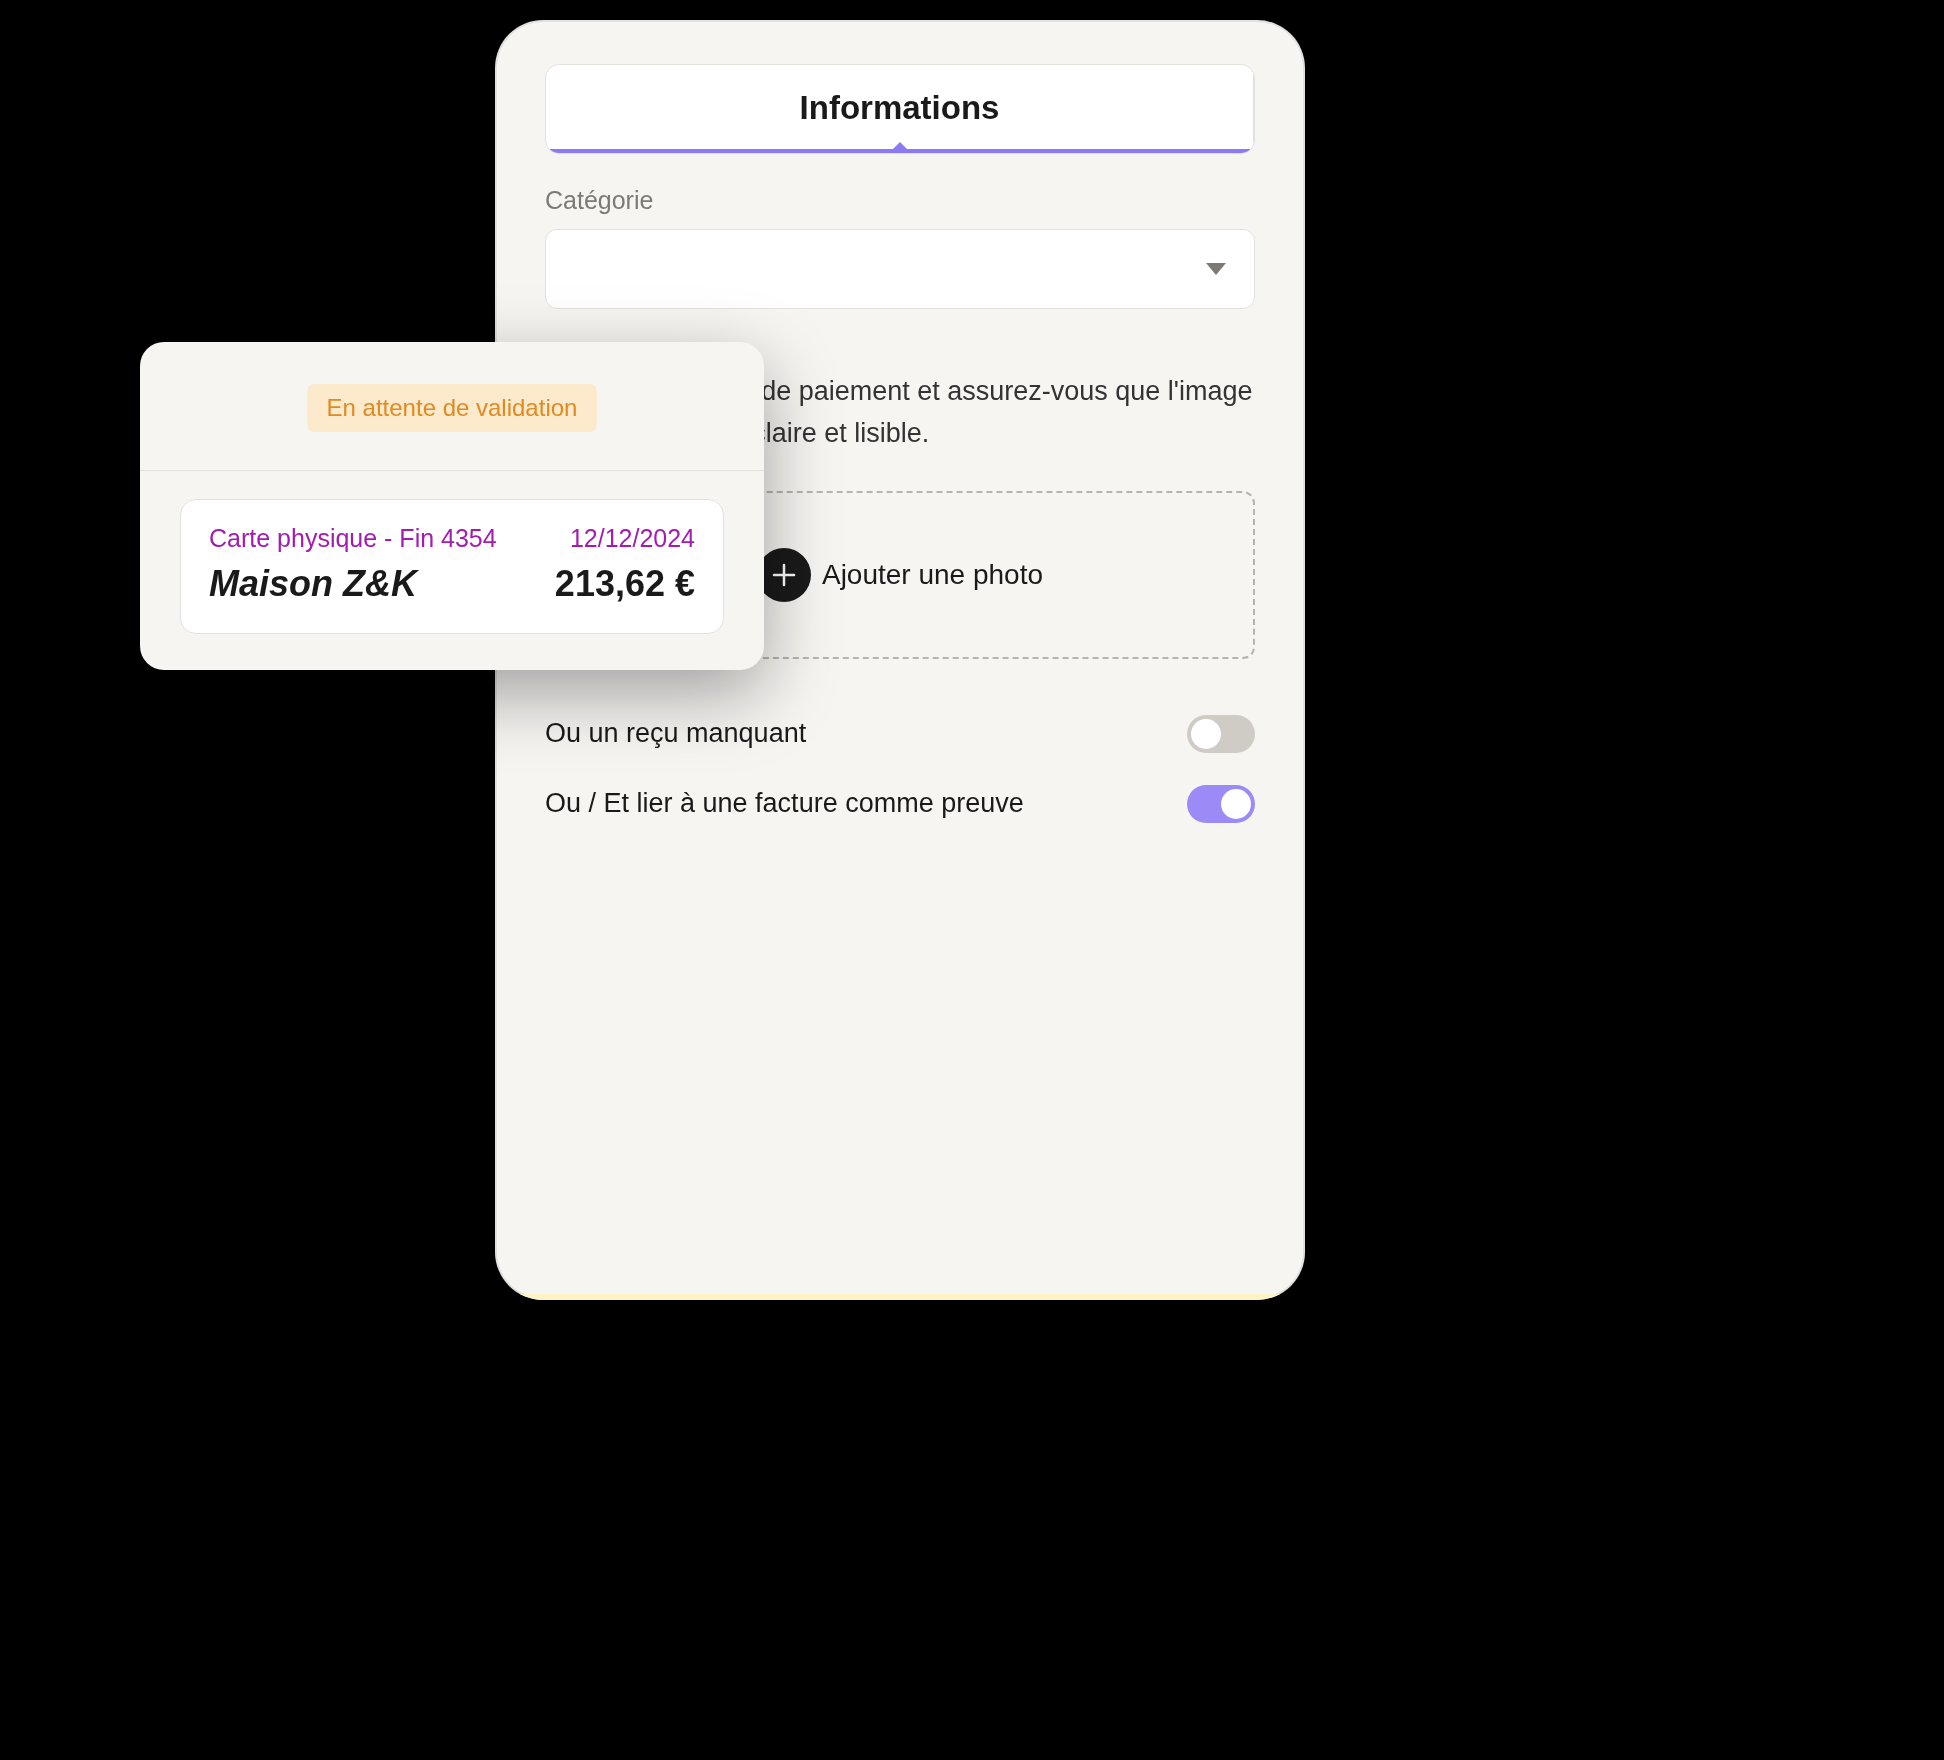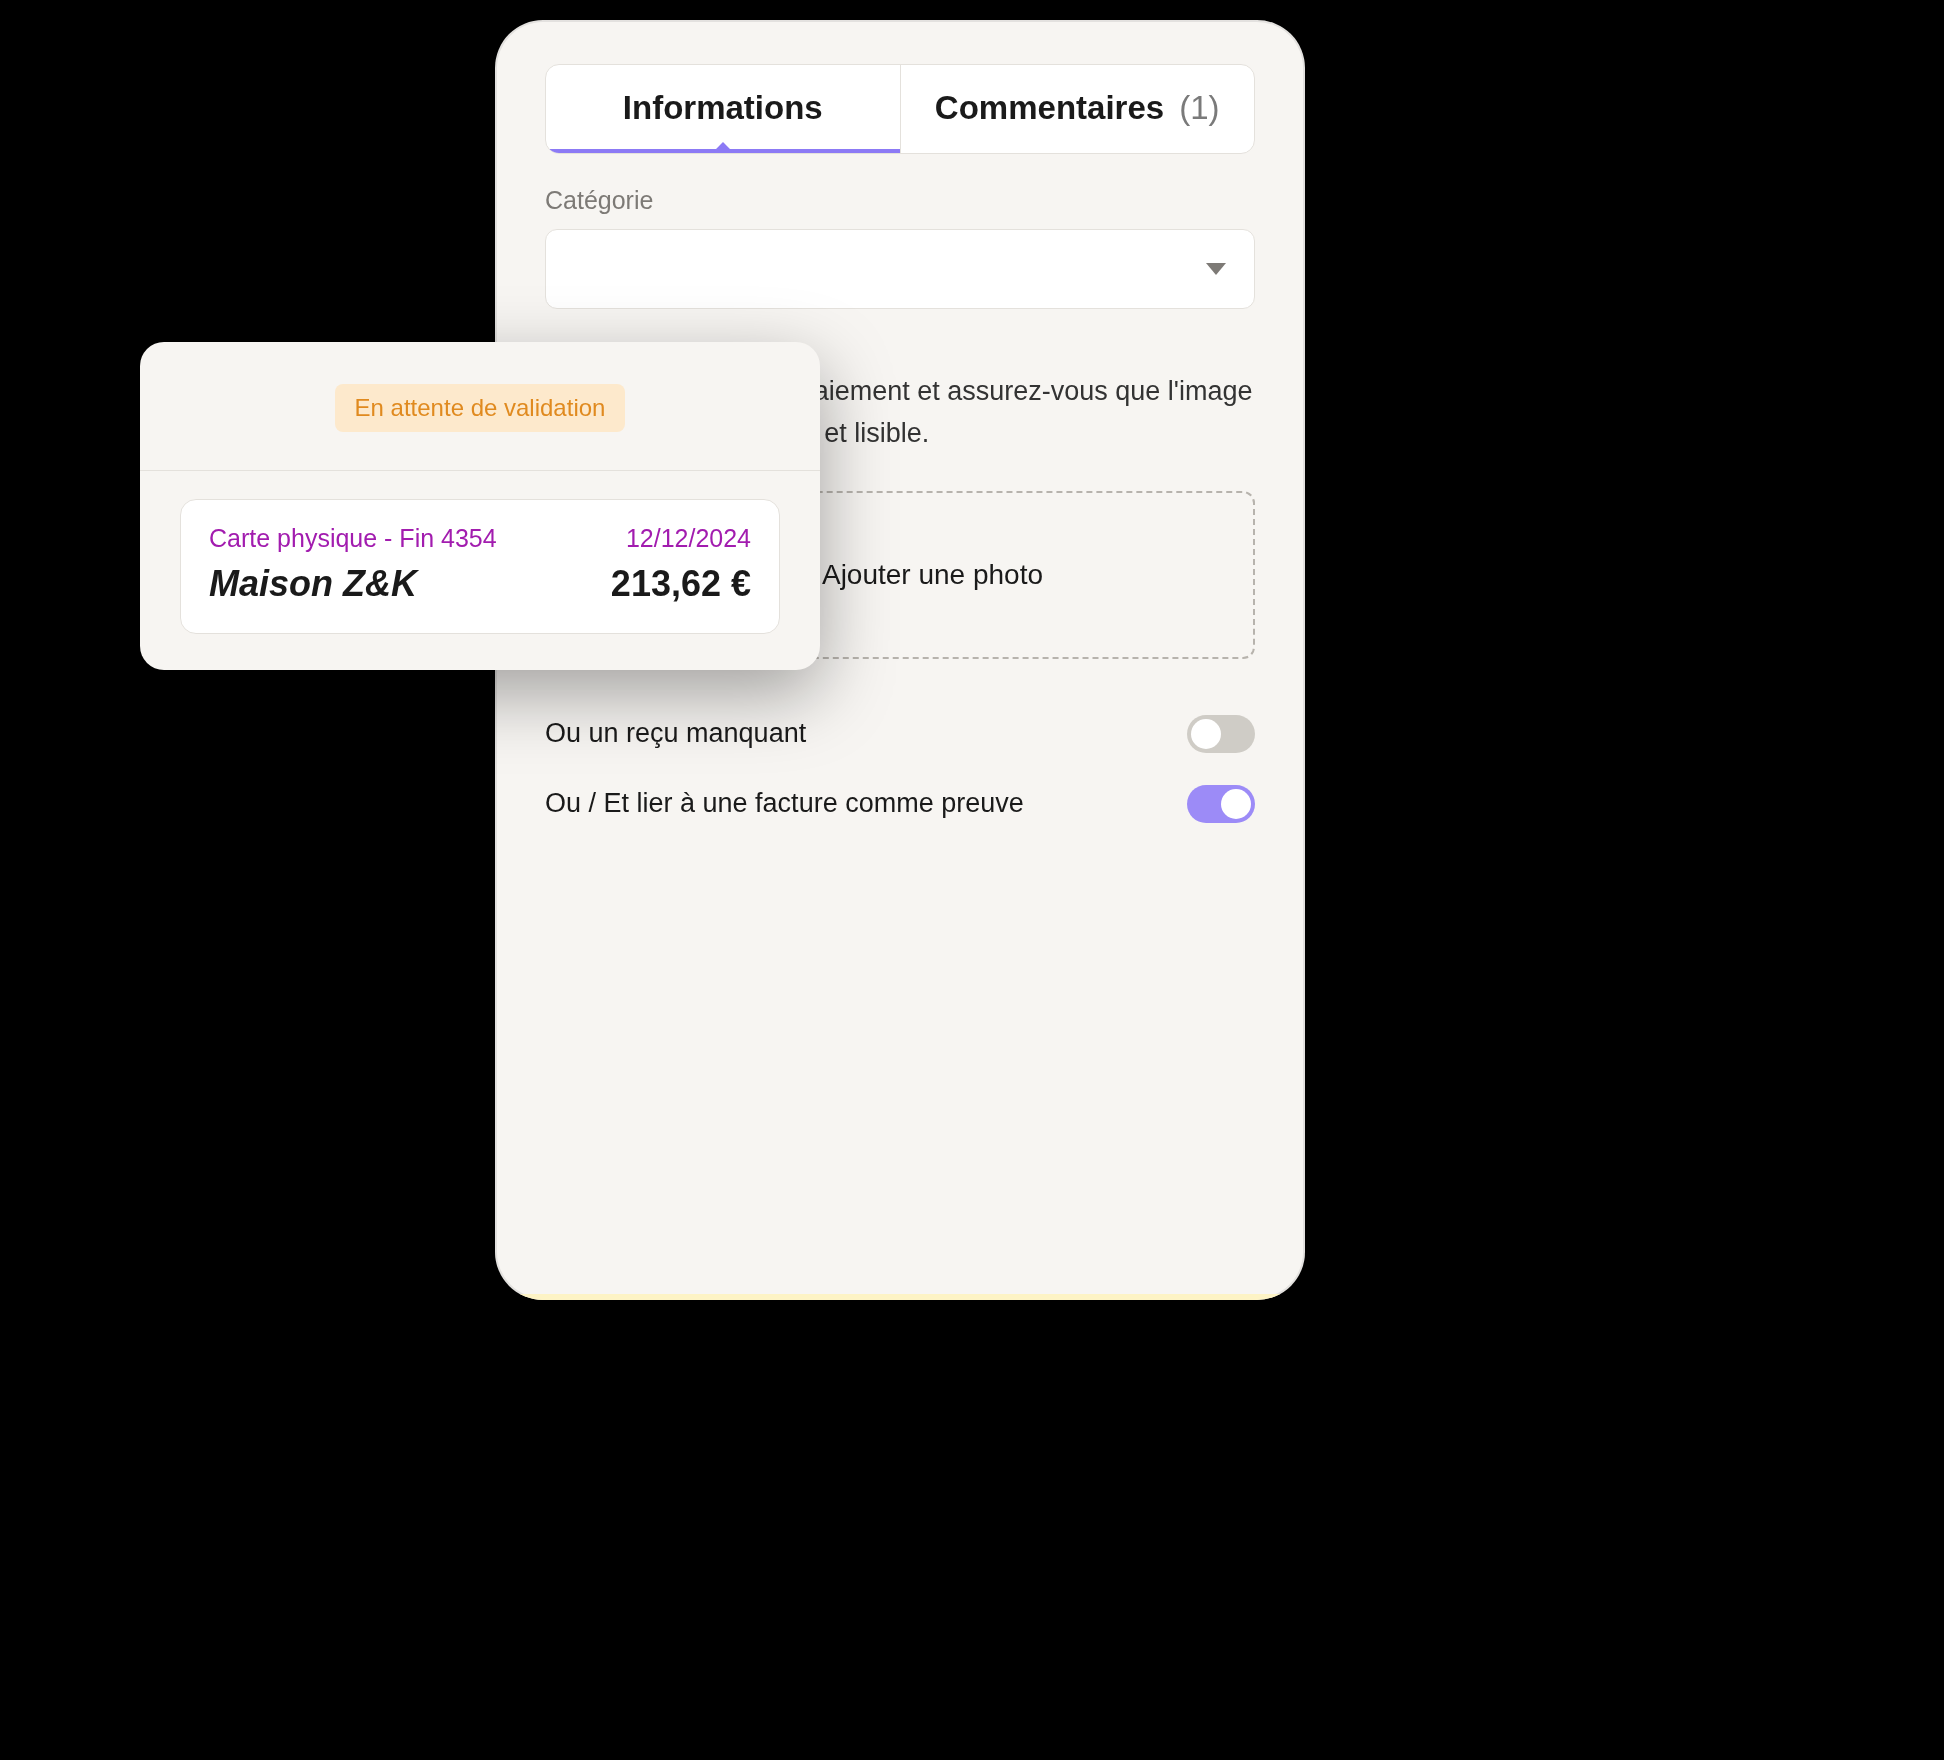--- a/index.html
+++ b/index.html
@@ -160,21 +160,21 @@
       right: 0;
       height: 6px;
       background: #fdf3c5;
     }
 
     
     .float-card {
       position: absolute;
       left: 140px;
       top: 342px;
-      width: 680px;
+      width: 624px;
       background: #f7f5f2;
       border-radius: 24px;
       box-shadow: 0 24px 72px rgba(0,0,0,0.35);
       overflow: hidden;
     }
     .float-header {
       padding: 42px 0 38px 0;
       text-align: center;
     }
     .status-badge {
@@ -225,24 +225,20 @@
 <body>
 
 <div class="phone-frame">
 
   <div class="tabs">
     <div class="tab active">
       <span>Informations</span>
       <div class="tab-arrow"></div>
     </div>
     <div class="tab-divider"></div>
-    <div class="tab">
-      <span>Commentaires</span>
-      <span class="tab-count">(1)</span>
-    </div>
   </div>
 
   <div class="section-label">Catégorie</div>
   <div class="select">
     <div class="caret-down"></div>
   </div>
 
   <div class="helper-text">Ajoutez la preuve de paiement et assurez-vous que l'image du document est claire et lisible.</div>
 
   <div class="upload-box">

